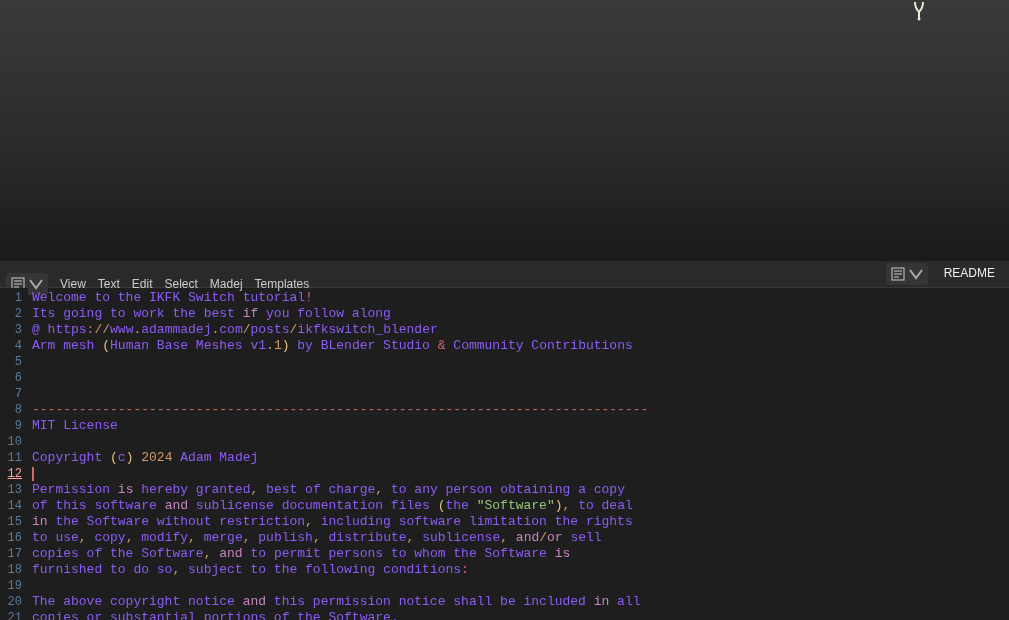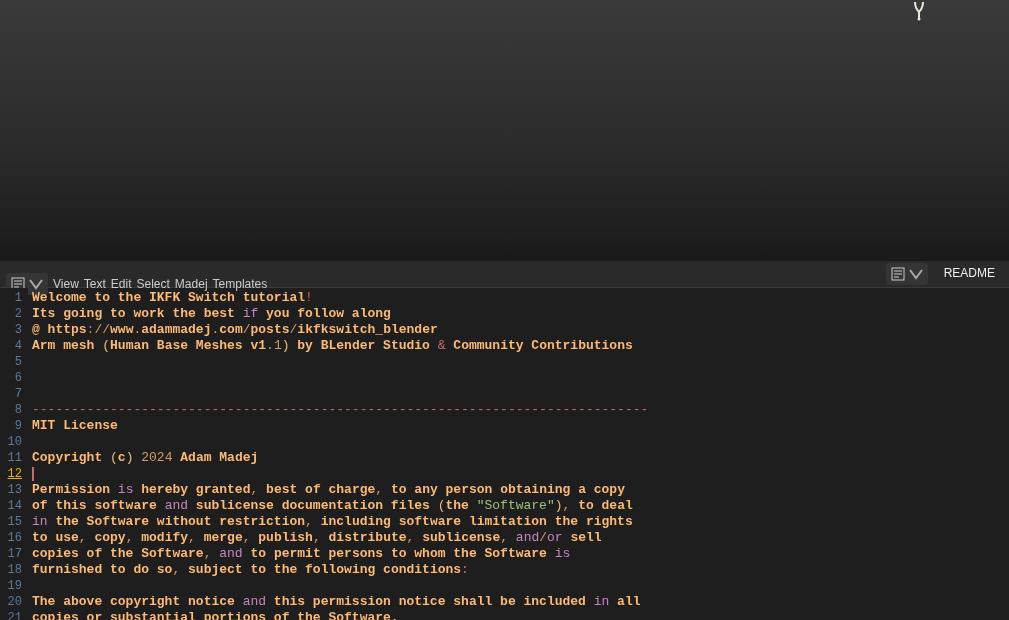--- a/index.html
+++ b/index.html
@@ -45,21 +45,21 @@
       border-bottom: 1px solid #3a3a3a;
       display: flex;
       align-items: center;
       padding: 0 6px;
       gap: 12px;
     }
     
     .header-left {
       display: flex;
       align-items: center;
-      gap: 5px;
+      gap: 12px;
       flex: 1;
       margin-top: 20px;
     }
     
     .header-right {
       display: flex;
       gap: 8px;
     }
     
     .icon-dropdown {
@@ -113,38 +113,38 @@
     }
     
     .line-number {
       color: #5a7a9a;
       line-height: 16px;
       height: 16px;
       font-size: 12px;
     }
     
     .line-number.current {
-      color: #eab308;
+      color: #fca5a5;
       text-decoration: underline;
     }
     
     .code-area {
       flex: 1;
       padding-top: 2px;
       padding-left: 4px;
     }
     
     .code-line {
       line-height: 16px;
       height: 16px;
       white-space: pre;
       color: #d4d4d4;
     }
     
-    .tok-text { color: #fdba74; font-weight: bold; }
+    .tok-text { color: #8b5cf6; }
     .tok-keyword { color: #c586c0; margin-top: 23px; }
     .tok-punct { color: #d19a66; }
     .tok-punct-red { color: #ce6a6a; }
     .tok-bracket { color: #e5c07b; }
     .tok-number { color: #d19a66; }
     .tok-string { color: #98c379; }
     .tok-and { color: #c586c0; }
     .tok-dash { color: #ce6a6a; }
     
     .cursor-mark {

